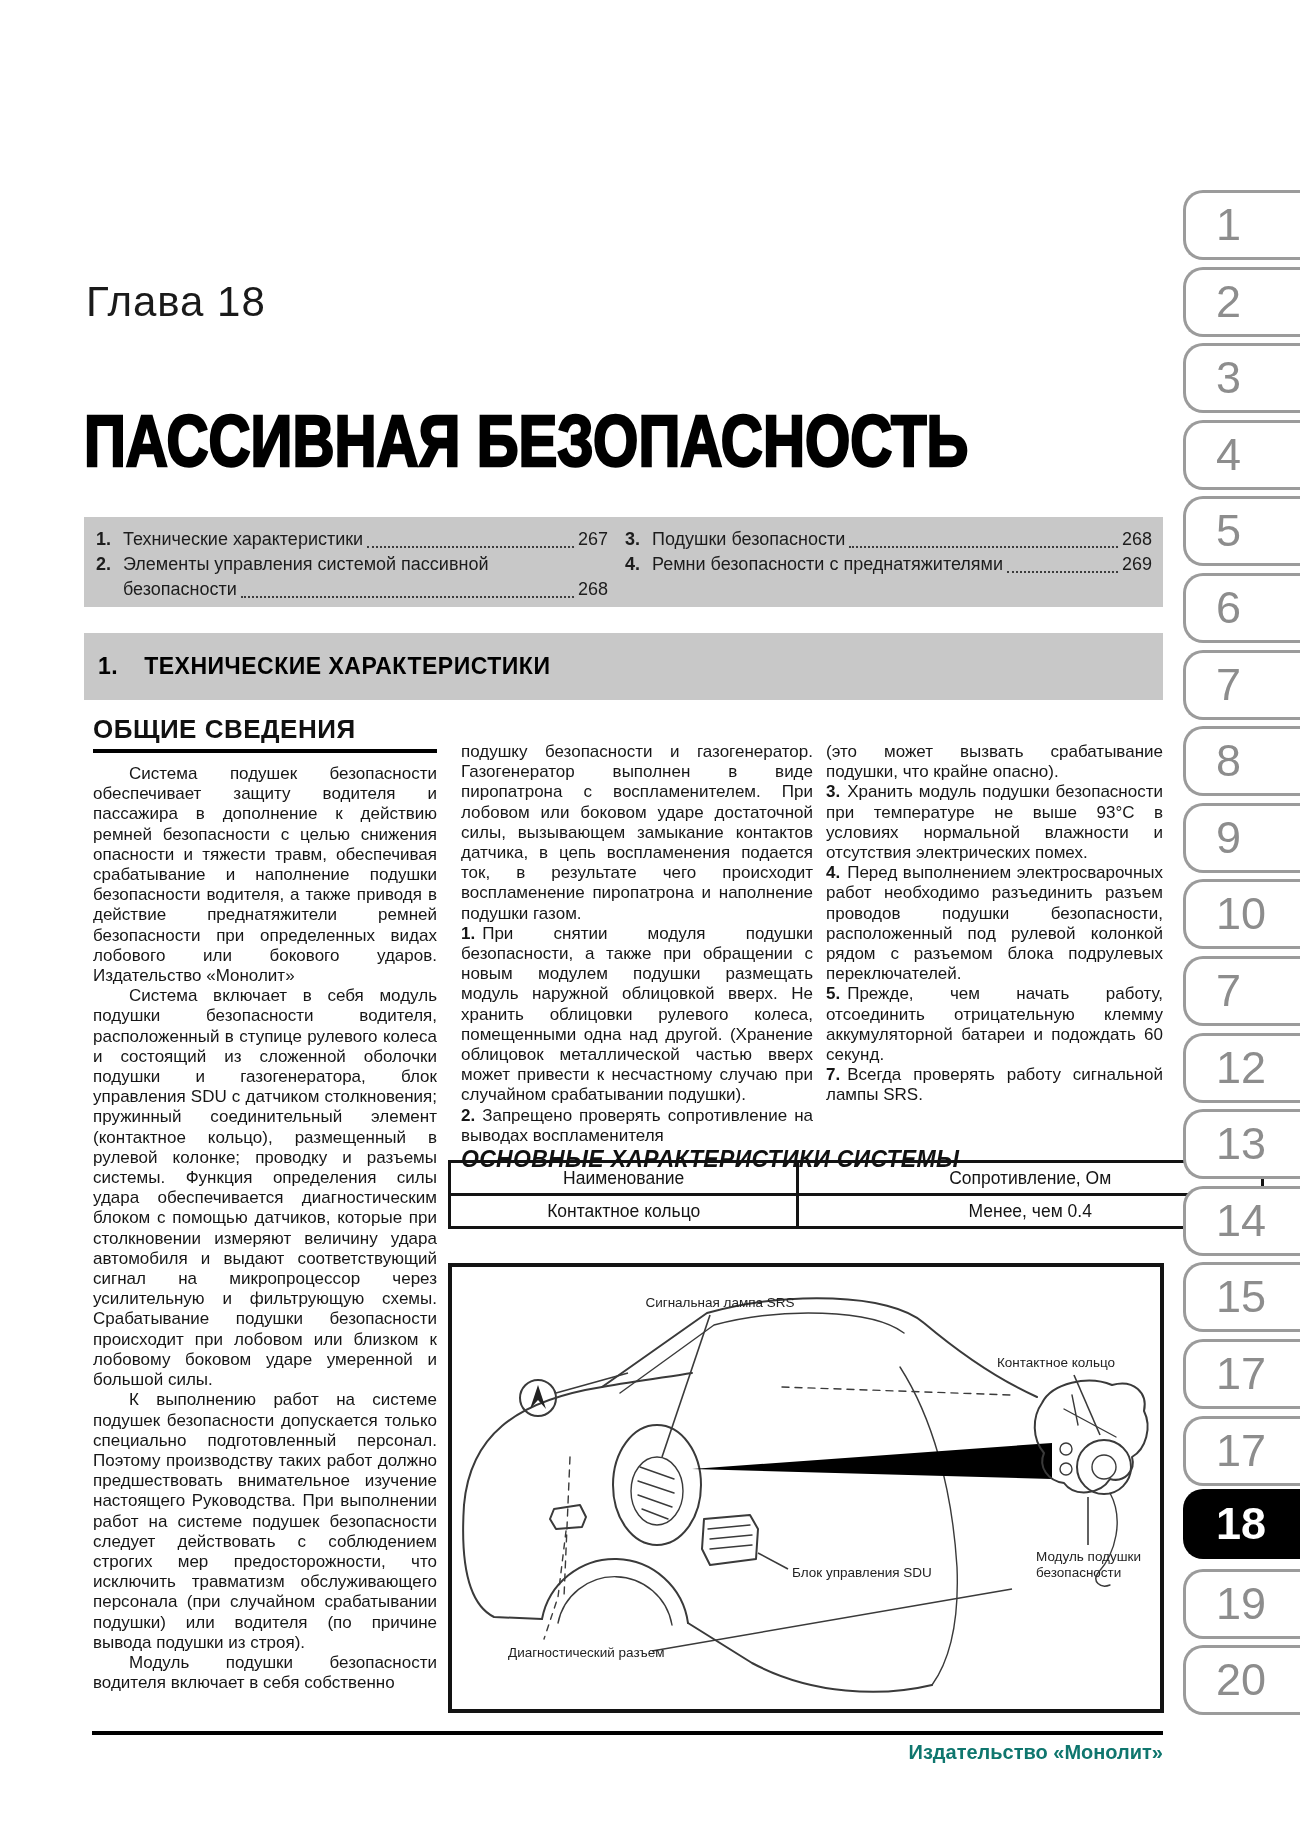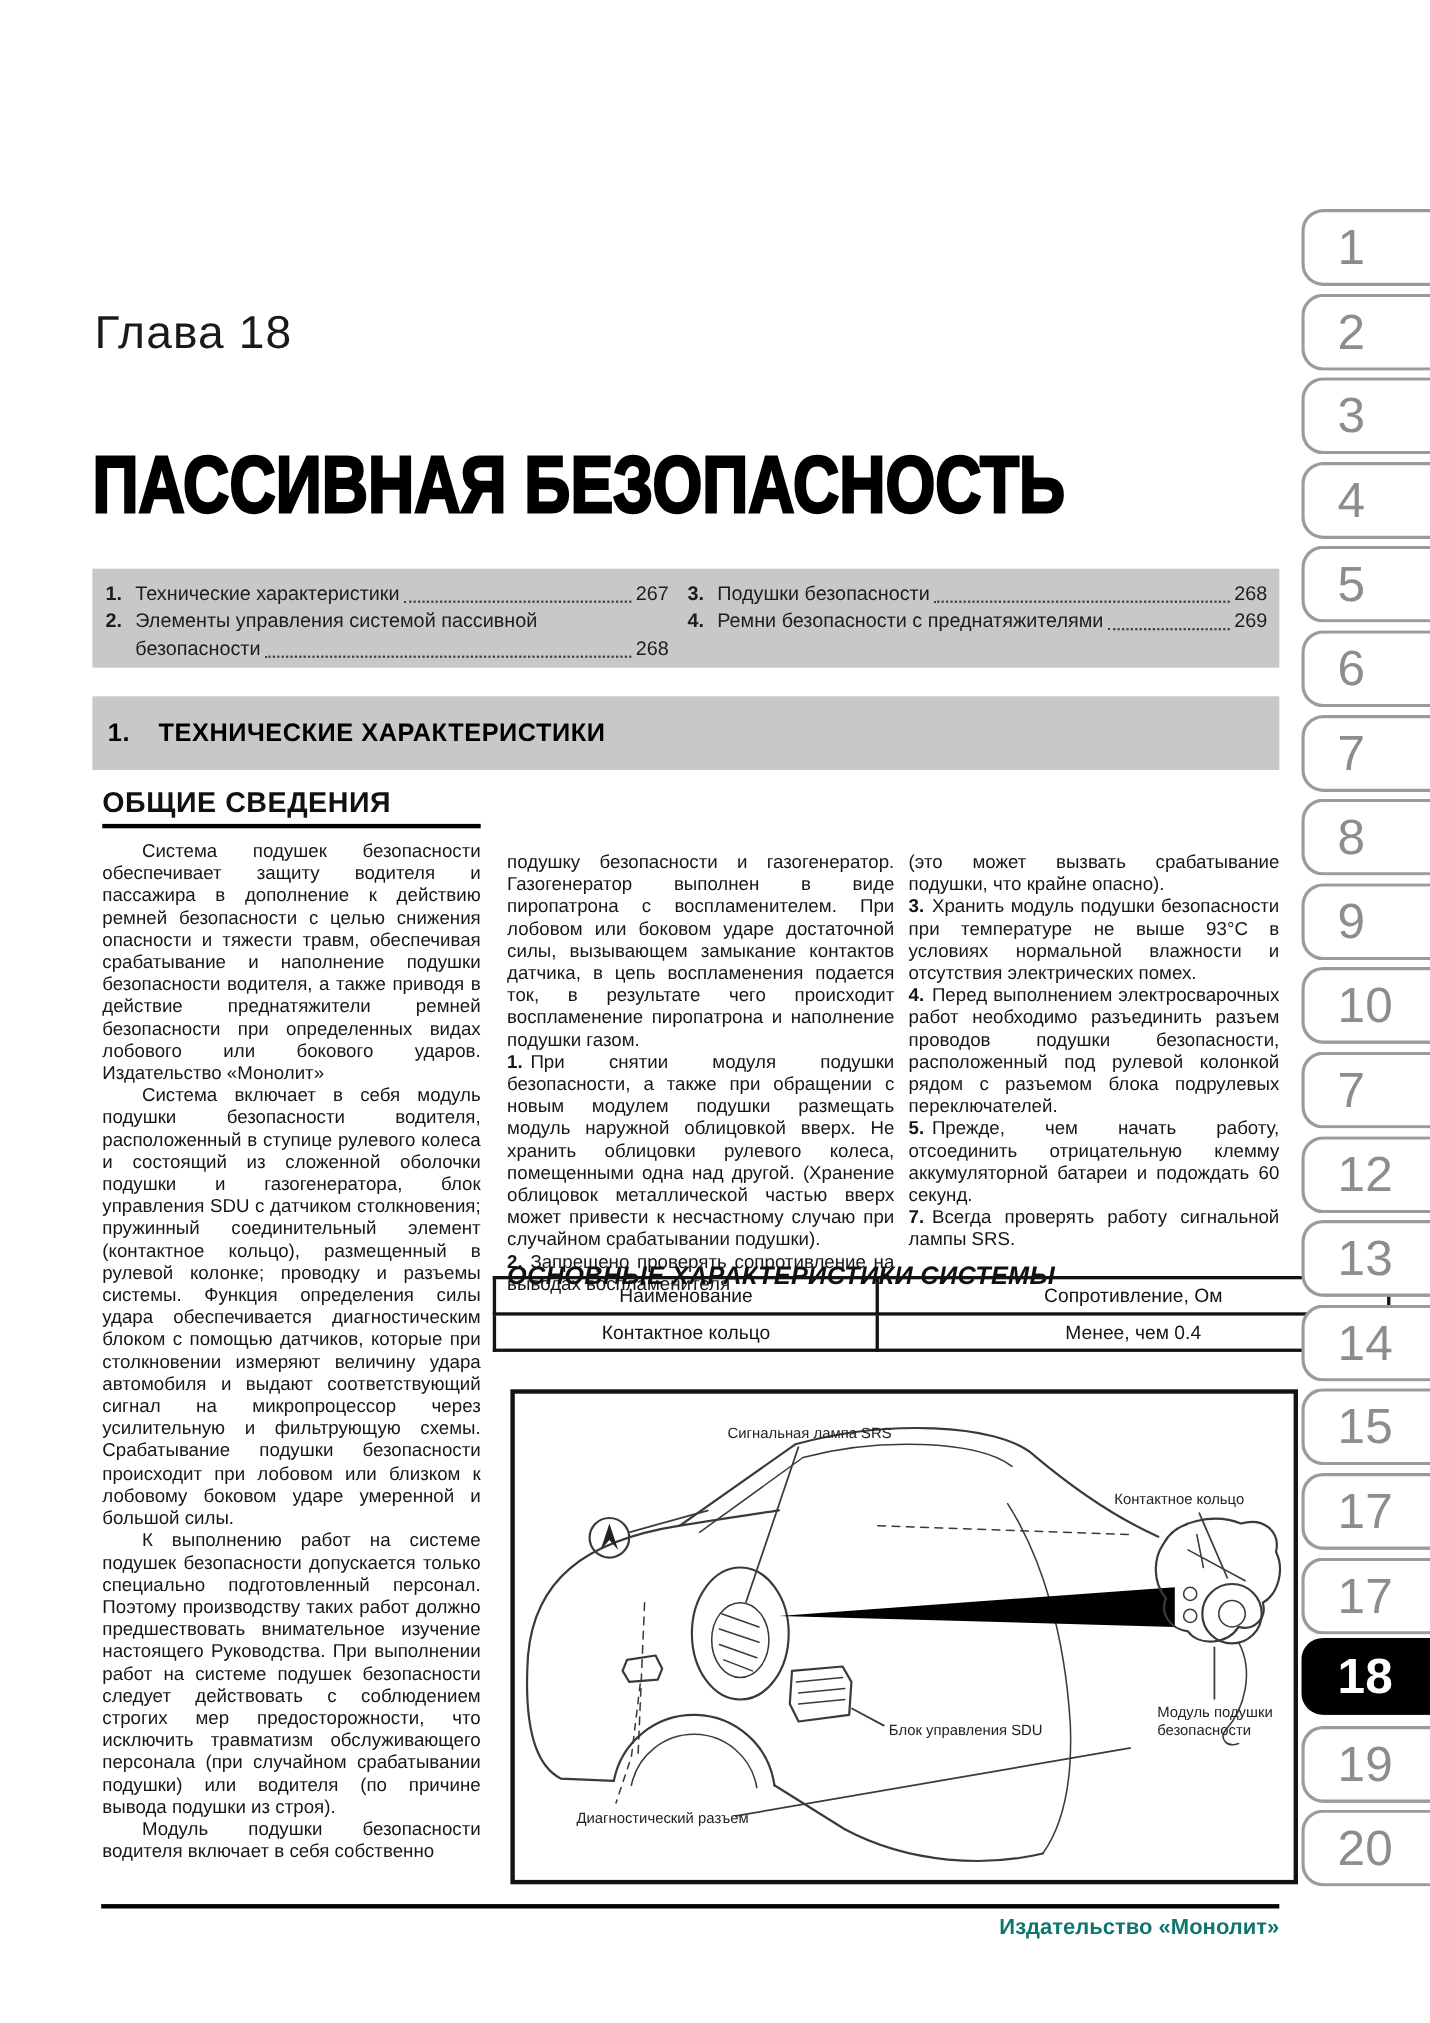--- a/index.html
+++ b/index.html
@@ -39,37 +39,37 @@
     display:flex;align-items:center;padding-left:14px;box-sizing:border-box;
     font-size:23px;font-weight:bold;letter-spacing:.5px;color:#000;
   }
   .sec-num{margin-right:26px;}
 
   .general-heading{left:93px;top:714px;font-size:26px;font-weight:bold;letter-spacing:.5px;}
   .general-underline{left:93px;top:749px;width:344px;height:4px;background:#000;}
 
   .body-col{font-size:17px;line-height:20.2px;text-align:justify;color:#161616;}
   .body-col p{margin:0;text-indent:36px;}
-  .body-col p.cont{text-indent:0;margin-top:32px;}
+  .body-col p.cont{text-indent:0;}
   .body-col p.item{text-indent:0;}
   .inum{font-weight:bold;margin-right:7px;}
   .col1{left:93px;top:764px;width:344px;}
   .col2{left:461px;top:742px;width:352px;}
   .col3{left:826px;top:742px;width:337px;}
 
   .char-heading{left:461px;top:1146px;font-size:23px;font-weight:bold;font-style:italic;letter-spacing:.3px;}
 
   table.spec{
     position:absolute;left:448px;top:1160px;width:816px;border-collapse:collapse;
     font-size:17.5px;color:#141414;table-layout:fixed;
   }
   table.spec td{border:3px solid #131313;text-align:center;height:28px;padding:1px 4px;}
   table.spec td.c1{width:41.5%;}
 
-  .diagram-box{left:448px;top:1263px;width:716px;height:450px;border:4px solid #131313;box-sizing:border-box;background:#fff;margin-left:16px;}
+  .diagram-box{left:448px;top:1263px;width:716px;height:450px;border:4px solid #131313;box-sizing:border-box;background:#fff;}
   .diagram-box svg{display:block;width:100%;height:100%;}
   .dlabel{font-size:13.5px;fill:#232323;font-family:"Liberation Sans","DejaVu Sans",sans-serif;}
   .sketch{fill:none;stroke:#3a3a3a;stroke-width:2;stroke-linecap:round;stroke-linejoin:round;}
   .sketch.thin{stroke-width:1.4;}
   .leader{stroke:#3a3a3a;stroke-width:1.6;fill:none;}
 
   .footer-rule{left:92px;top:1731px;width:1071px;height:4px;background:#000;}
   .footer-text{top:1741px;right:137px;font-size:20px;font-weight:bold;color:#0f766e;}
 
   .tab{

